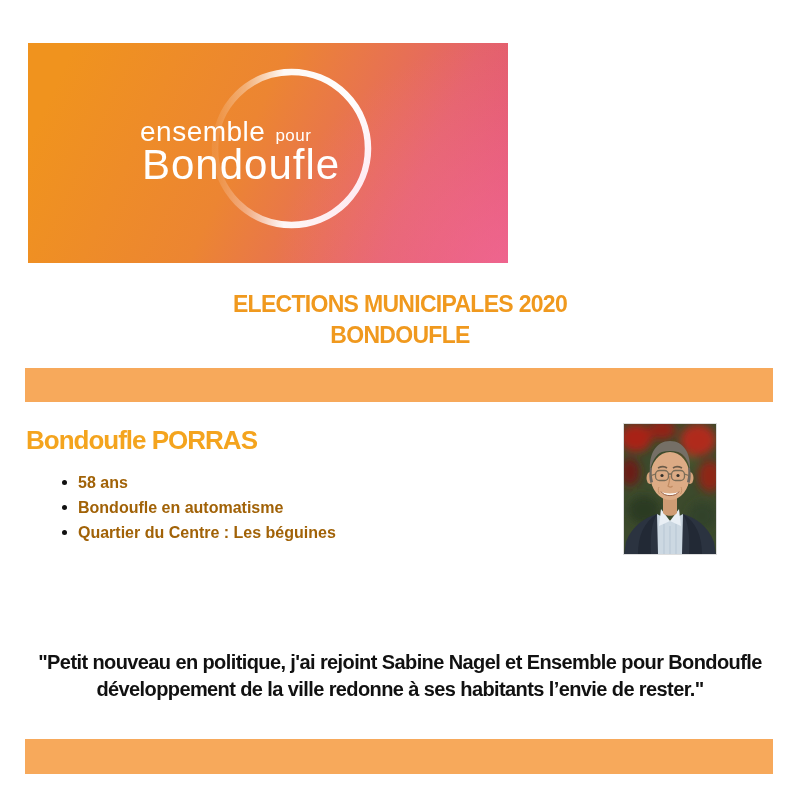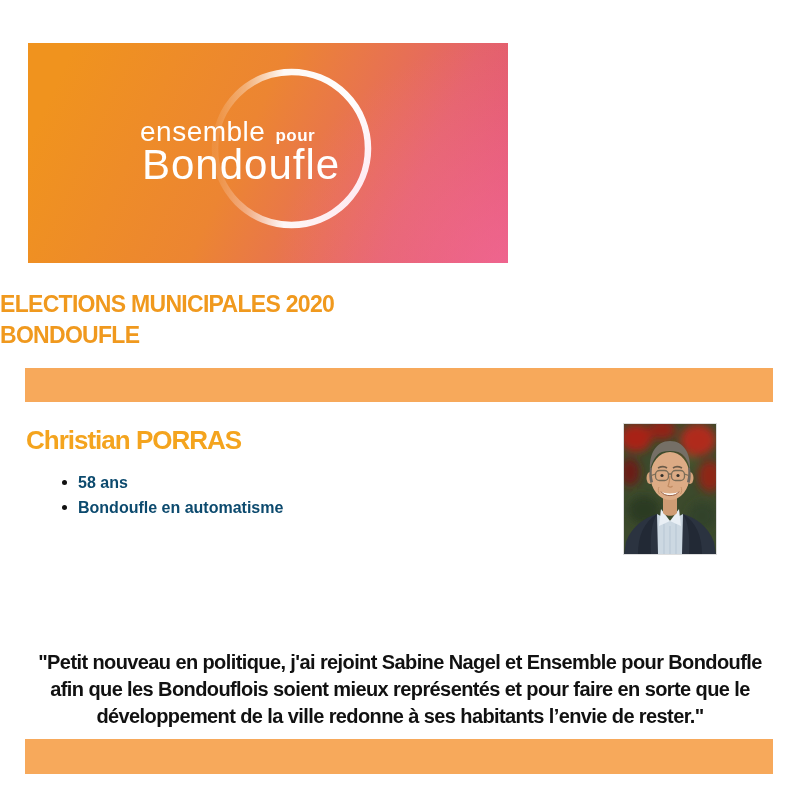--- a/index.html
+++ b/index.html
@@ -14,46 +14,46 @@
   }
   .banner::after{
     content:"";position:absolute;inset:0;pointer-events:none;
     background:radial-gradient(circle at 102% 108%, rgba(250,120,165,0.55), rgba(250,120,165,0) 45%);
   }
   .banner svg{position:absolute;inset:0;}
   .logo-line1{
     position:absolute;left:112px;top:75px;line-height:1;
     color:#fff;font-size:28px;font-weight:400;letter-spacing:0.5px;white-space:nowrap;z-index:2;
   }
-  .logo-line1 .pour{font-size:17px;margin-left:10px;letter-spacing:0.5px;font-weight:bold;}
+  .logo-line1 .pour{font-size:17px;margin-left:10px;letter-spacing:0.5px;}
   .logo-line2{
     position:absolute;left:114px;top:101px;line-height:1;
     color:#fff;font-size:42px;font-weight:400;letter-spacing:1px;white-space:nowrap;z-index:2;
   }
   
   .title-block{
-    position:absolute;left:0;right:0;top:289px;text-align:left;
+    position:absolute;left:0;right:0;top:289px;text-align:center;
     color:#F0991E;font-size:23px;font-weight:bold;line-height:31px;letter-spacing:-0.7px;
   }
   
   .bar{position:absolute;left:25px;width:748px;background:#F7A95B;}
   .bar.top{top:368px;height:34px;}
   .bar.bottom{top:739px;height:35px;}
   
   .name{
     position:absolute;left:26px;top:427px;line-height:1;
     color:#F4A41E;font-size:26px;font-weight:bold;letter-spacing:-1px;white-space:nowrap;
   }
   .photo{
     position:absolute;left:623px;top:423px;width:94px;height:132px;
     border:1px solid #ddd;box-sizing:border-box;background:#3c4a2c;
   }
   .details{
     position:absolute;left:61px;top:470px;margin:0;padding:0;list-style:none;
-    color:#0c4a6e;font-size:16px;font-weight:bold;line-height:25px;
+    color:#a16207;font-size:16px;font-weight:bold;line-height:25px;
   }
   .details li{position:relative;padding-left:17px;white-space:pre-line;}
   .details li::before{
     content:"";position:absolute;left:1px;top:10px;width:5px;height:5px;border-radius:50%;background:#111;
   }
   
   .quote{
     position:absolute;left:0;right:0;top:649px;text-align:center;
     color:#111;font-size:20px;font-weight:bold;line-height:27px;letter-spacing:-0.6px;
   }
@@ -79,21 +79,21 @@
     <div class="logo-line2">Bondoufle</div>
   </div>
 
   <div class="title-block">
     <div>ELECTIONS MUNICIPALES 2020</div>
     <div>BONDOUFLE</div>
   </div>
 
   <div class="bar top"></div>
 
-  <div class="name">Christian PORRAS</div>
+  <div class="name">Bondoufle PORRAS</div>
 
   <div class="photo">
     <svg viewBox="0 0 92 130" width="92" height="130">
       <defs>
           <filter id="bgblur" x="-30%" y="-30%" width="160%" height="160%">
             <feGaussianBlur stdDeviation="4"></feGaussianBlur>
           </filter>
         </defs>
       <rect width="92" height="130" fill="#3c4a2c"></rect>
       <g filter="url(#bgblur)">
@@ -130,23 +130,23 @@
       <path d="M46,52 C45.5,57 45,60 44,62 C45.5,63.2 47.5,63.2 48.5,62" stroke="#c08a60" stroke-width="1.2" fill="none"></path>
       <path d="M37,67.5 C40,73 52,73 55,67.5 C52,70 40,70 37,67.5 Z" fill="#fdfbf7"></path>
       <path d="M37,67.5 C40,73 52,73 55,67.5" stroke="#9a6248" stroke-width="1" fill="none"></path>
       <path d="M35,63 C34,65 34,68 35.5,70 M57,63 C58,65 58,68 56.5,70" stroke="#c49068" stroke-width="1" fill="none"></path>
     </svg>
   </div>
 
   <ul class="details">
     <li>58 ans</li>
     <li>Bondoufle en automatisme</li>
+    <li>Quartier du Centre : Les béguines</li>
   </ul>
 
   <div class="quote">
     <div>"Petit nouveau en politique, j'ai rejoint Sabine Nagel et Ensemble pour Bondoufle</div>
-    <div>afin que les Bondouflois soient mieux représentés et pour faire en sorte que le</div>
     <div>développement de la ville redonne à ses habitants l’envie de rester."</div>
   </div>
 
   <div class="bar bottom"></div>
 
 </div>
 
 </body></html>

